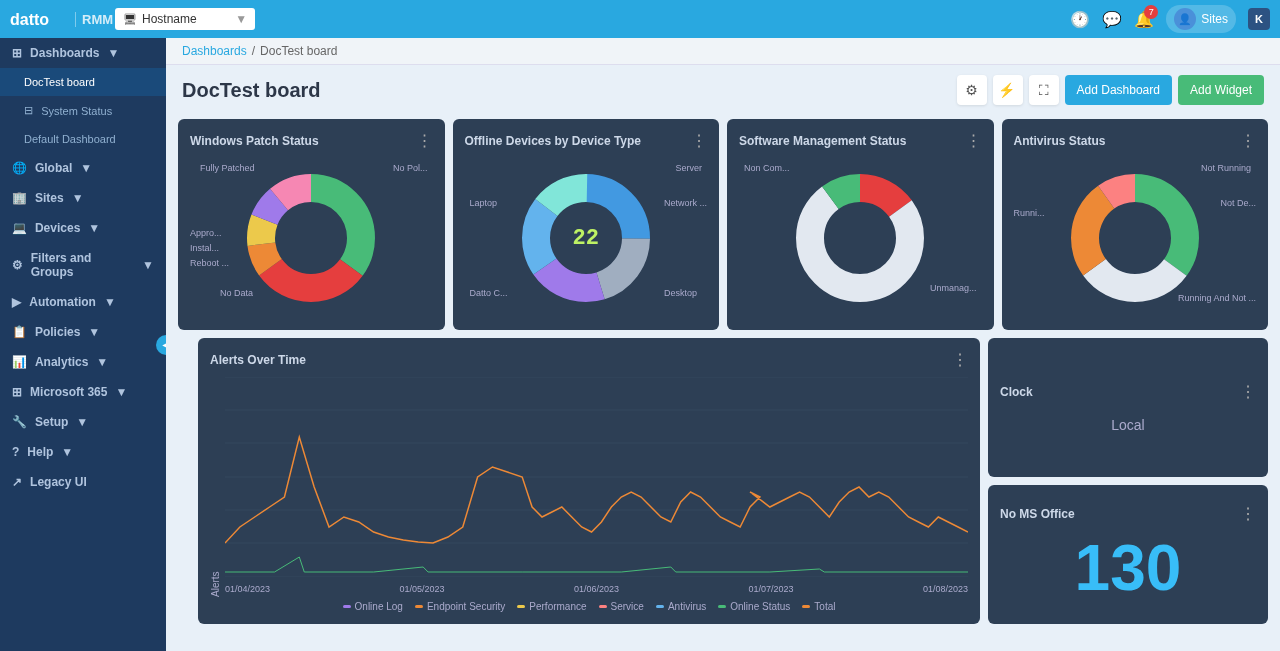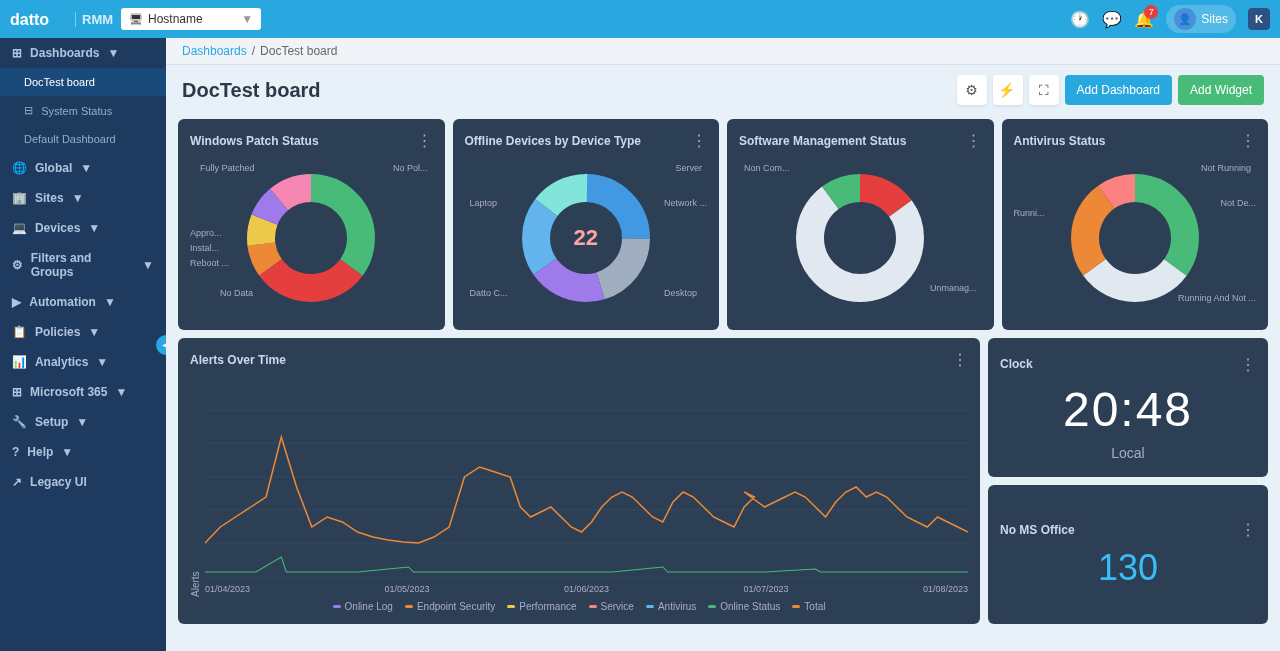--- a/index.html
+++ b/index.html
@@ -1,19 +1,19 @@
 <!DOCTYPE html>
 <html><head>
   <meta charset="utf-8">
   <style>
     * { margin: 0; padding: 0; box-sizing: border-box; }
     body { font-family: -apple-system, BlinkMacSystemFont, 'Segoe UI', sans-serif; background: #2d3748; color: #fff; display: flex; flex-direction: column; height: 651px; overflow: hidden; font-size: 13px; }
 
     
-    .top-nav { background: #29a8e0; height: 38px; display: flex; align-items: center; padding: 0 10px; gap: 8px; flex-shrink: 0; }
+    .top-nav { background: #29a8e0; height: 38px; display: flex; align-items: center; padding: 0 10px; gap: 2px; flex-shrink: 0; }
     .logo { display: flex; align-items: center; gap: 5px; color: white; font-weight: bold; font-size: 15px; }
     .logo span { font-size: 11px; opacity: 0.8; text-align: right; }
     .hostname-select { background: white; color: #333; border: none; border-radius: 3px; padding: 4px 8px; font-size: 12px; display: flex; align-items: center; gap: 5px; min-width: 140px; cursor: pointer; }
     .search-bar { flex: 1; background: white; border-radius: 3px; padding: 4px 8px; display: flex; align-items: center; max-width: 450px; }
     .search-bar input { border: none; outline: none; width: 100%; font-size: 12px; color: #333; }
     .nav-icons { margin-left: auto; display: flex; align-items: center; gap: 12px; color: white; }
     .nav-icon { width: 20px; height: 20px; display: flex; align-items: center; justify-content: center; cursor: pointer; font-size: 16px; position: relative; }
     .badge { position: absolute; top: -4px; right: -4px; background: #e53e3e; color: white; border-radius: 50%; width: 14px; height: 14px; font-size: 9px; display: flex; align-items: center; justify-content: center; }
     .user-btn { background: rgba(255,255,255,0.2); border-radius: 20px; padding: 3px 8px; display: flex; align-items: center; gap: 5px; cursor: pointer; font-size: 12px; }
     .avatar { width: 22px; height: 22px; border-radius: 50%; background: #4a90d9; display: flex; align-items: center; justify-content: center; font-size: 11px; font-weight: bold; }
@@ -52,21 +52,21 @@
     .widget-title { font-size: 12px; font-weight: 600; color: #cdd8e8; }
     .widget-menu { color: #aaa; cursor: pointer; font-size: 16px; }
 
     
     .alerts-widget { background: #2d3f55; border-radius: 6px; padding: 12px; flex: 1; }
     .clock-widget { background: #2d3f55; border-radius: 6px; padding: 12px; width: 280px; flex-shrink: 0; display: flex; flex-direction: column; align-items: center; justify-content: center; }
     .clock-time { font-size: 48px; font-weight: 300; color: white; letter-spacing: 2px; }
     .clock-label { font-size: 14px; color: #aac; margin-top: 8px; }
 
     .no-ms-widget { background: #2d3f55; border-radius: 6px; padding: 12px; width: 280px; flex-shrink: 0; display: flex; flex-direction: column; align-items: center; justify-content: center; }
-    .no-ms-count { font-size: 36px; font-weight: 400; color: #38bdf8; }
+    .no-ms-count { font-size: 64px; font-weight: 700; color: #38bdf8; }
 
     
     .bottom-row { display: flex; gap: 8px; }
 
     
     .legend { display: flex; gap: 12px; justify-content: center; flex-wrap: wrap; margin-top: 4px; }
     .legend-item { display: flex; align-items: center; gap: 4px; font-size: 10px; color: #aac; }
     .legend-dot { width: 8px; height: 3px; border-radius: 2px; }
 
     
@@ -242,21 +242,21 @@
           </div>
           <div style="position:relative; height:160px; display:flex; align-items:center; justify-content:center;">
             <svg width="150" height="150" viewBox="0 0 150 150">
               <circle cx="75" cy="75" r="50" fill="none" stroke="#2d3f55" stroke-width="28"></circle>
               <circle cx="75" cy="75" r="50" fill="none" stroke="#4299e1" stroke-width="28" stroke-dasharray="79 235" stroke-dashoffset="0" transform="rotate(-90 75 75)"></circle>
               <circle cx="75" cy="75" r="50" fill="none" stroke="#a0aec0" stroke-width="28" stroke-dasharray="63 251" stroke-dashoffset="-79" transform="rotate(-90 75 75)"></circle>
               <circle cx="75" cy="75" r="50" fill="none" stroke="#9f7aea" stroke-width="28" stroke-dasharray="63 251" stroke-dashoffset="-142" transform="rotate(-90 75 75)"></circle>
               <circle cx="75" cy="75" r="50" fill="none" stroke="#63b3ed" stroke-width="28" stroke-dasharray="63 251" stroke-dashoffset="-205" transform="rotate(-90 75 75)"></circle>
               <circle cx="75" cy="75" r="50" fill="none" stroke="#81e6d9" stroke-width="28" stroke-dasharray="47 267" stroke-dashoffset="-268" transform="rotate(-90 75 75)"></circle>
             </svg>
-            <div style="position:absolute; font-size:22px; font-weight:bold; color:#fca5a5;">22</div>
+            <div style="position:absolute; font-size:22px; font-weight:bold; color:#bef264;font-family:Liberation Mono, monospace;">22</div>
             <div style="position:absolute; top:5px; right:5px; font-size:9px; color:#aac;">Server</div>
             <div style="position:absolute; top:40px; right:0px; font-size:9px; color:#aac;">Network ...</div>
             <div style="position:absolute; bottom:20px; right:10px; font-size:9px; color:#aac;">Desktop</div>
             <div style="position:absolute; bottom:20px; left:5px; font-size:9px; color:#aac;">Datto C...</div>
             <div style="position:absolute; top:40px; left:5px; font-size:9px; color:#aac;">Laptop</div>
           </div>
         </div>
 
         <div class="widget">
           <div class="widget-header">
@@ -291,21 +291,21 @@
             <div style="position:absolute; top:5px; right:5px; font-size:9px; color:#aac;">Not Running</div>
             <div style="position:absolute; top:40px; right:0px; font-size:9px; color:#aac;">Not De...</div>
             <div style="position:absolute; bottom:15px; right:0px; font-size:9px; color:#aac;">Running And Not ...</div>
             <div style="position:absolute; top:50px; left:0px; font-size:9px; color:#aac;">Runni...</div>
           </div>
         </div>
       </div>
 
       <div class="bottom-row">
 
-        <div class="alerts-widget" style="flex:1;">
+        <div class="alerts-widget" style="flex:1;margin-left:20px;">
           <div class="widget-header">
             <span class="widget-title">Alerts Over Time</span>
             <span class="widget-menu">⋮</span>
           </div>
           <div style="display:flex; height:220px;">
             <div style="writing-mode:vertical-rl; transform:rotate(180deg); font-size:10px; color:#aac; margin-right:4px; display:flex; align-items:center;">Alerts</div>
             <div style="flex:1; position:relative;">
               <svg width="100%" height="200" viewBox="0 0 750 200" preserveAspectRatio="none">
 
                 <line x1="0" y1="0" x2="750" y2="0" stroke="#3d5068" stroke-width="0.5"></line>
@@ -369,21 +369,20 @@
             </div>
           </div>
         </div>
 
         <div class="right-panel">
           <div class="clock-widget" style="flex:1;">
             <div class="widget-header" style="width:100%; display:flex; justify-content:space-between;">
               <span class="widget-title">Clock</span>
               <span class="widget-menu">⋮</span>
             </div>
-            <div class="clock-time">20:48</div>
             <div class="clock-label">Local</div>
           </div>
           <div class="no-ms-widget" style="flex:1;">
             <div class="widget-header" style="width:100%; display:flex; justify-content:space-between;">
               <span class="widget-title">No MS Office</span>
               <span class="widget-menu">⋮</span>
             </div>
             <div class="no-ms-count">130</div>
           </div>
         </div>

